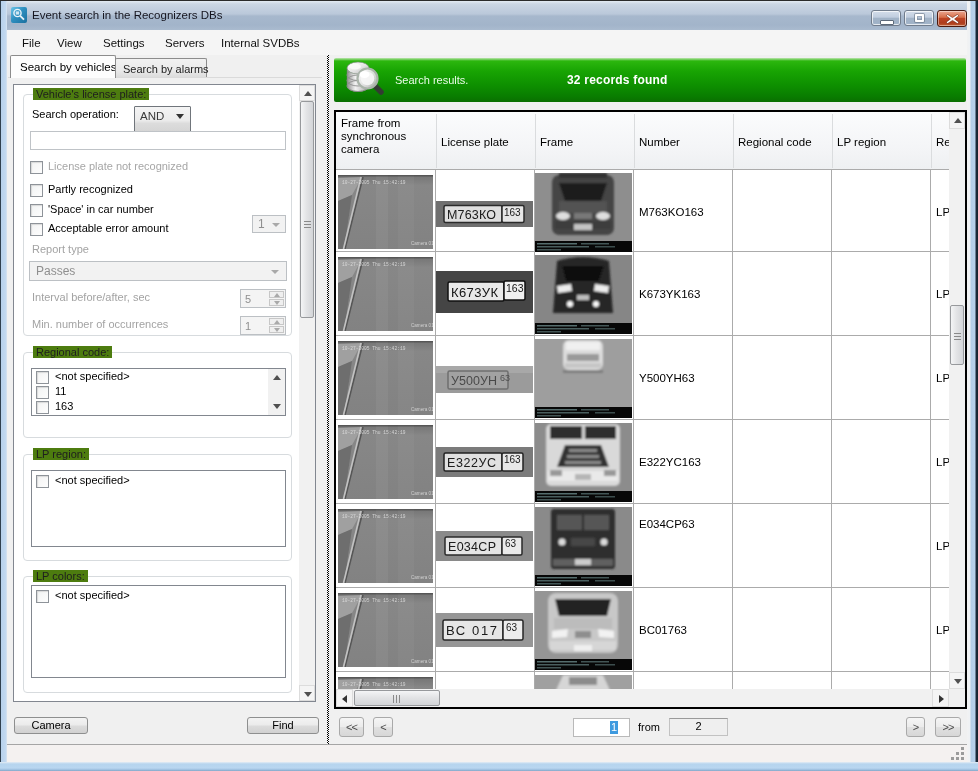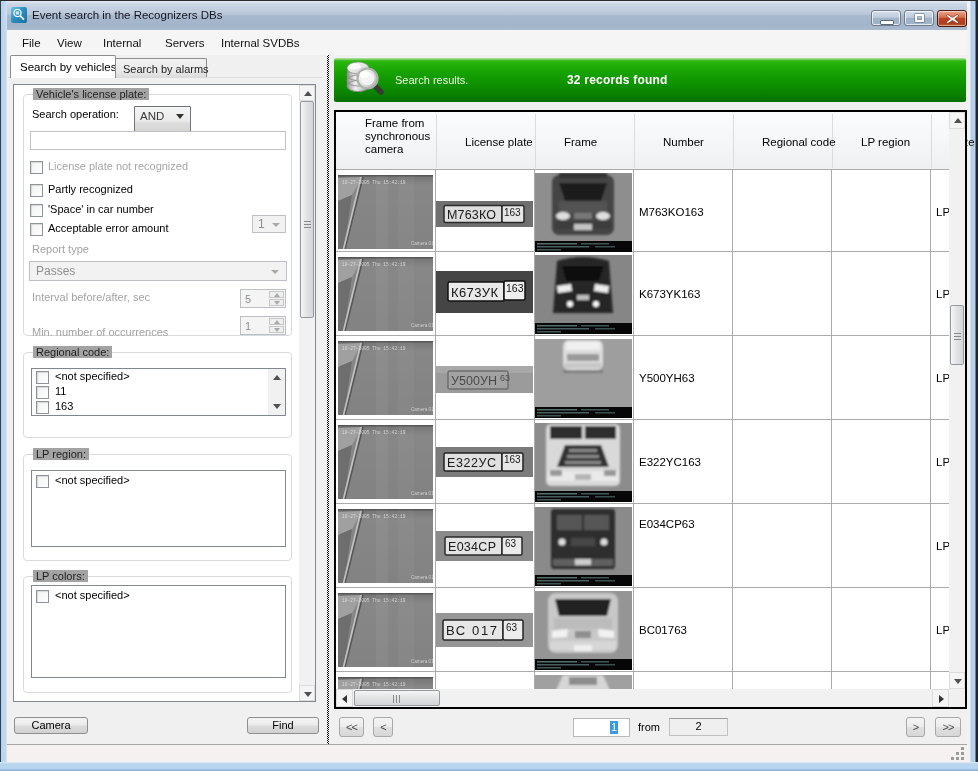--- a/index.html
+++ b/index.html
@@ -26,21 +26,21 @@
 
 #menubar{left:7px;top:30px;width:960px;height:25px;background:#f5f5f5;}
 .mitem{top:37px;font-size:11.5px;color:#101010;}
 
 #tab1{left:10px;top:55px;width:106px;height:23px;background:#fdfdfd;border:1px solid #8c8c8c;border-bottom:none;border-radius:2px 2px 0 0;box-sizing:border-box;}
 #tab2{left:115px;top:58px;width:92px;height:19px;background:linear-gradient(180deg,#f1f1f1 0,#ebebeb 60%,#dcdcdc 100%);border:1px solid #8c8c8c;border-bottom:none;border-radius:2px 2px 0 0;box-sizing:border-box;}
 #tabpage{left:8px;top:77px;width:314px;height:667px;background:#f0f0f0;border-top:1px solid #dadada;}
 #scrollpanel{left:13px;top:84px;width:303px;height:618px;background:#fff;border:1px solid #828790;box-sizing:border-box;}
 
 .gb{left:23px;width:269px;border:1px solid #d7dbde;border-radius:4px;box-sizing:border-box;}
-.gbl{position:absolute;top:-7px;left:9px;background:#a3a3a3;padding:0 3px;font-size:11px;color:#1e1e1e;}
+.gbl{position:absolute;top:-7px;left:9px;background:#4d7c0f;padding:0 3px;font-size:11px;color:#1e1e1e;}
 
 .cb{width:13px;height:13px;box-sizing:border-box;border:1px solid #8e9399;background:linear-gradient(135deg,#f2f3f3 0,#fdfdfd 100%);box-shadow:inset 1px 1px 1px rgba(0,0,0,.12);}
 .lbl{font-size:11px;}
 .glbl{font-size:11px;color:#a3a3a3;}
 .combo-d{box-sizing:border-box;border:1px solid #bcc0c4;background:#f2f2f2;color:#8f8f8f;}
 .spin{box-sizing:border-box;border:1px solid #bcc0c4;background:#f4f4f4;color:#8f8f8f;}
 .listbox{left:31px;width:255px;background:#fff;border:1px solid #82878f;box-sizing:border-box;}
 .win-btn{box-sizing:border-box;border:1px solid #8e8f8f;border-radius:3px;
   background:linear-gradient(180deg,#f3f3f3 0,#ebebeb 48%,#dcdcdc 52%,#d1d1d1 100%);
   font-size:11px;text-align:center;color:#000;}
@@ -51,21 +51,21 @@
 .sb-btn{background:#f4f4f4;border:1px solid #dcdcdc;box-sizing:border-box;}
 .sb-thumb-v{background:linear-gradient(90deg,#f4f5f6 0,#e3e4e6 45%,#d3d5d8 100%);border:1px solid #97999c;border-radius:2px;box-sizing:border-box;}
 .sb-thumb-h{background:linear-gradient(180deg,#f4f5f6 0,#e3e4e6 45%,#d3d5d8 100%);border:1px solid #97999c;border-radius:2px;box-sizing:border-box;}
 .tri{width:0;height:0;position:absolute;}
 
 #banner{left:334px;top:58px;width:632px;height:44px;border-radius:2px;
   background:linear-gradient(180deg,#bce5ae 0,#2cb70e 3px,#18a403 30%,#0e9100 60%,#097c00 88%,#0a6f00 100%);}
 #table{left:334px;top:110px;width:633px;height:599px;background:#fff;border:2px solid #000;box-sizing:border-box;}
 #thead{left:0;top:0;width:613px;height:58px;background:linear-gradient(180deg,#fbfcfd 0,#f3f4f6 70%,#eef0f2 100%);border-bottom:1px solid #ababab;box-sizing:border-box;}
 .hsep{position:absolute;top:2px;width:1px;height:54px;background:#dadcde;}
-.htext{position:absolute;font-size:11.5px;color:#000;margin-left:24px;}
+.htext{position:absolute;font-size:11.5px;color:#000;}
 #tbody{left:0;top:58px;width:613px;height:519px;overflow:hidden;}
 .gridv{position:absolute;top:0;width:1px;height:519px;background:#ababab;}
 .gridh{position:absolute;left:0;width:613px;height:1px;background:#ababab;}
 .numtxt{position:absolute;font-size:11.5px;color:#000;}
 .cellimg{position:absolute;}
 
 #pager{left:334px;top:709px;width:633px;height:35px;background:#f0f0f0;}
 .pbtn{position:absolute;top:8px;box-sizing:border-box;border:1px solid #a9a9a9;border-radius:3px;
   background:linear-gradient(180deg,#f5f5f5 0,#ececec 48%,#e0e0e0 52%,#d7d7d7 100%);
   color:#4a4a4a;font-size:11px;text-align:center;letter-spacing:-1px;}
@@ -96,21 +96,21 @@
     <span style="position:absolute;left:10px;top:3px;width:9px;height:8px;box-sizing:border-box;border:2px solid #fff;border-radius:1px;box-shadow:0 0 0 1px rgba(93,106,122,.55), inset 0 0 0 1px rgba(93,106,122,.35);"></span>
   </div>
 <div class="abs capbtn" id="btn-close">
     <svg style="position:absolute;left:8px;top:3px;" width="13" height="10" viewBox="0 0 13 10">
       <path d="M1.6,0.4 L6.5,3.6 L11.4,0.4 L12.8,1.8 L8.6,5 L12.8,8.2 L11.4,9.6 L6.5,6.4 L1.6,9.6 L0.2,8.2 L4.4,5 L0.2,1.8 Z" fill="#fff" stroke="#6b2514" stroke-width=".6"></path>
     </svg>
   </div>
 <div class="abs" id="menubar"></div>
 <div class="abs mitem" style="left:22px;">File</div>
 <div class="abs mitem" style="left:57px;">View</div>
-<div class="abs mitem" style="left:103px;">Internal</div>
+<div class="abs mitem" style="left:103px;">Settings</div>
 <div class="abs mitem" style="left:165px;text-align:right;">Servers</div>
 <div class="abs mitem" style="left:221px;">Internal SVDBs</div>
 <div class="abs" id="tabpage"></div>
 <div class="abs" id="tab1">
     <div style="position:absolute;left:9px;top:5px;font-size:11.5px;white-space:nowrap;">Search by vehicles</div>
   </div>
 <div class="abs" id="tab2">
     <div style="position:absolute;left:7px;top:4px;font-size:11px;white-space:nowrap;color:#222;">Search by alarms</div>
   </div>
 <div class="abs" id="scrollpanel"></div>
@@ -145,21 +145,21 @@
 <div class="abs glbl" style="left:32px;top:291px;">Interval before/after, sec</div>
 <div class="abs spin" style="left:240px;top:289px;width:46px;height:19px;">
   <span style="position:absolute;left:4px;top:3px;font-size:11px;">5</span>
   <span style="position:absolute;right:1px;top:1px;width:15px;height:7px;border:1px solid #c7c7c7;box-sizing:border-box;background:#efefef;">
       <span class="tri" style="left:4px;top:1px;border-left:3px solid transparent;border-right:3px solid transparent;border-bottom:4px solid #a9a9a9;"></span>
     </span>
   <span style="position:absolute;right:1px;top:9px;width:15px;height:7px;border:1px solid #c7c7c7;box-sizing:border-box;background:#efefef;">
       <span class="tri" style="left:4px;top:1px;border-left:3px solid transparent;border-right:3px solid transparent;border-top:4px solid #a9a9a9;"></span>
     </span>
 </div>
-<div class="abs glbl" style="left:32px;top:318px;margin-top:8px;">Min. number of occurrences</div>
+<div class="abs glbl" style="left:32px;top:318px;">Min. number of occurrences</div>
 <div class="abs spin" style="left:240px;top:316px;width:46px;height:19px;">
   <span style="position:absolute;left:4px;top:3px;font-size:11px;">1</span>
   <span style="position:absolute;right:1px;top:1px;width:15px;height:7px;border:1px solid #c7c7c7;box-sizing:border-box;background:#efefef;">
       <span class="tri" style="left:4px;top:1px;border-left:3px solid transparent;border-right:3px solid transparent;border-bottom:4px solid #a9a9a9;"></span>
     </span>
   <span style="position:absolute;right:1px;top:9px;width:15px;height:7px;border:1px solid #c7c7c7;box-sizing:border-box;background:#efefef;">
       <span class="tri" style="left:4px;top:1px;border-left:3px solid transparent;border-right:3px solid transparent;border-top:4px solid #a9a9a9;"></span>
     </span>
 </div>
 

